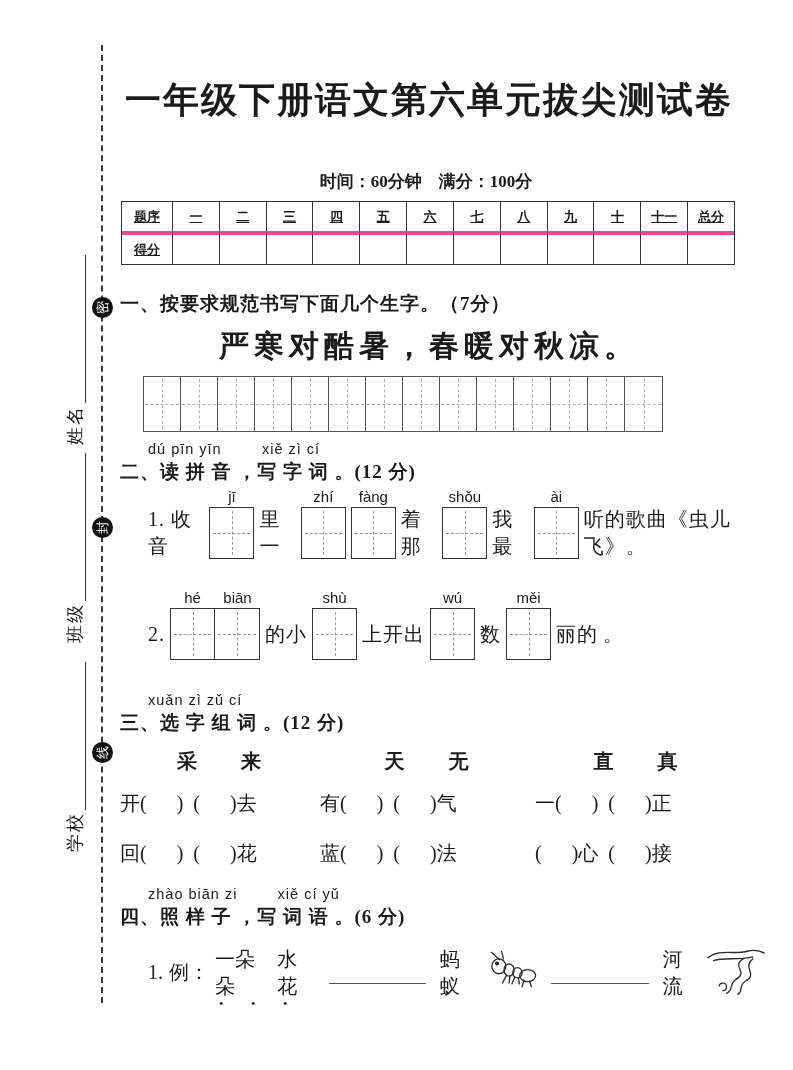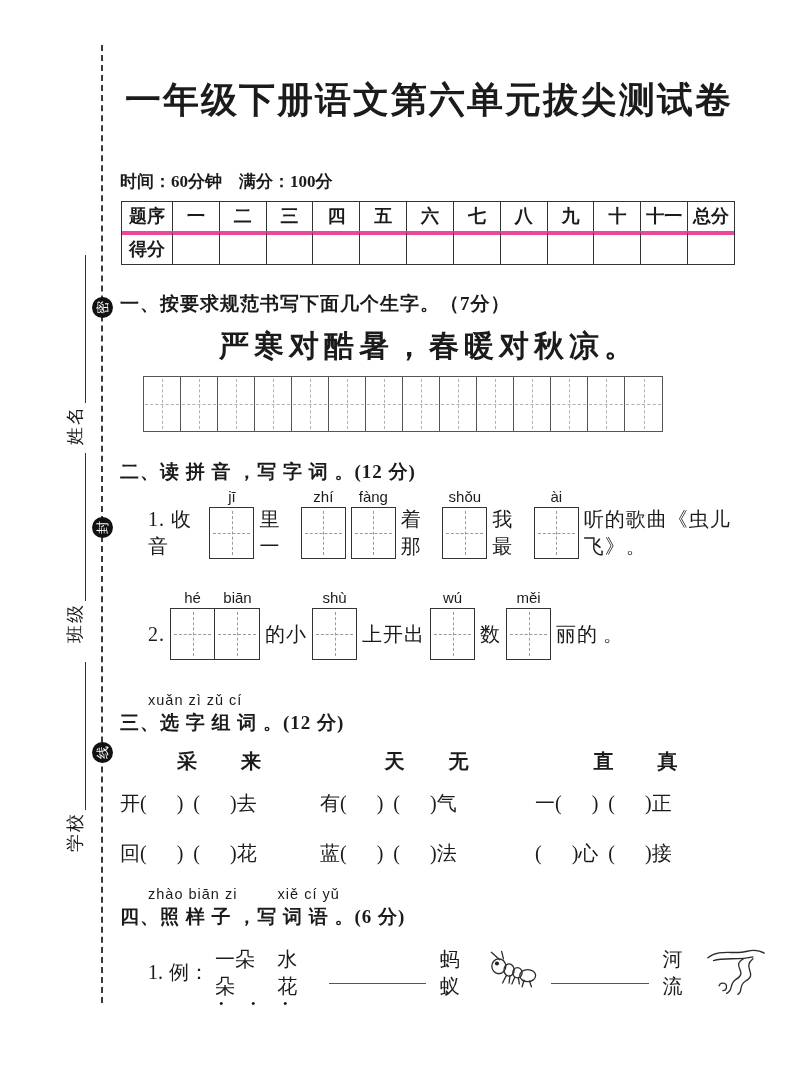--- a/index.html
+++ b/index.html
@@ -14,25 +14,25 @@
   .side-field{position:absolute;width:190px;height:24px;display:flex;align-items:flex-end;
       transform:rotate(-90deg);}
   .side-field .lbl{font-size:18px;letter-spacing:2px;white-space:nowrap;line-height:22px;}
   .side-field .blank{flex:1;border-bottom:1.6px solid #333;height:20px;margin-left:2px;}
 
   
   .main{position:absolute;left:120px;width:618px;top:0;height:100%;}
   .abs{position:absolute;left:0;width:100%;}
   .title{top:76px;text-align:center;font-family:"Liberation Sans",sans-serif;
       font-weight:700;font-size:36px;letter-spacing:2px;}
-  .meta{top:170px;text-align:left;padding-right:6px;font-size:17px;font-weight:600;box-sizing:border-box;}
+  .meta{top:170px;text-align:center;padding-right:6px;font-size:17px;font-weight:600;box-sizing:border-box;}
 
   
   .score-table{top:201px;left:1px;width:612px;border:1.5px solid #333;
-      display:grid;grid-template-columns:50px repeat(12,1fr);font-size:18px;}
+      display:grid;grid-template-columns:50px repeat(12,1fr);font-size:13px;text-decoration:underline;}
   .score-table .c{border-left:1px solid #333;border-top:4px solid #ec4899;height:29px;
       line-height:29px;text-align:center;font-weight:600;}
   .score-table .c.first{border-left:none;}
   .score-table .c.toprow{border-top:none;}
 
   .h2{font-size:19px;font-weight:600;letter-spacing:1px;}
   .s1h{top:291px;}
   .sentence{top:326px;text-align:center;font-size:30px;font-weight:600;letter-spacing:5px;}
 
   
@@ -135,20 +135,21 @@
         <div class="wcell"></div>
         <div class="wcell"></div>
         <div class="wcell"></div>
         <div class="wcell"></div>
         <div class="wcell"></div>
         <div class="wcell"></div>
         <div class="wcell"></div>
         <div class="wcell"></div>
       </div>
 
+    <div class="abs py-line s2py">dú pīn yīn        xiě zì cí</div>
     <div class="abs h2 s2h">二、读 拼 音 ，写 字 词 。(12 分)</div>
 
     <div class="abs fill-row item1">
       <span>1. 收音</span>
       <span class="bw">
           <span class="py">
             <i>jī</i>
           </span>
           <span class="cell"></span>
         </span>

